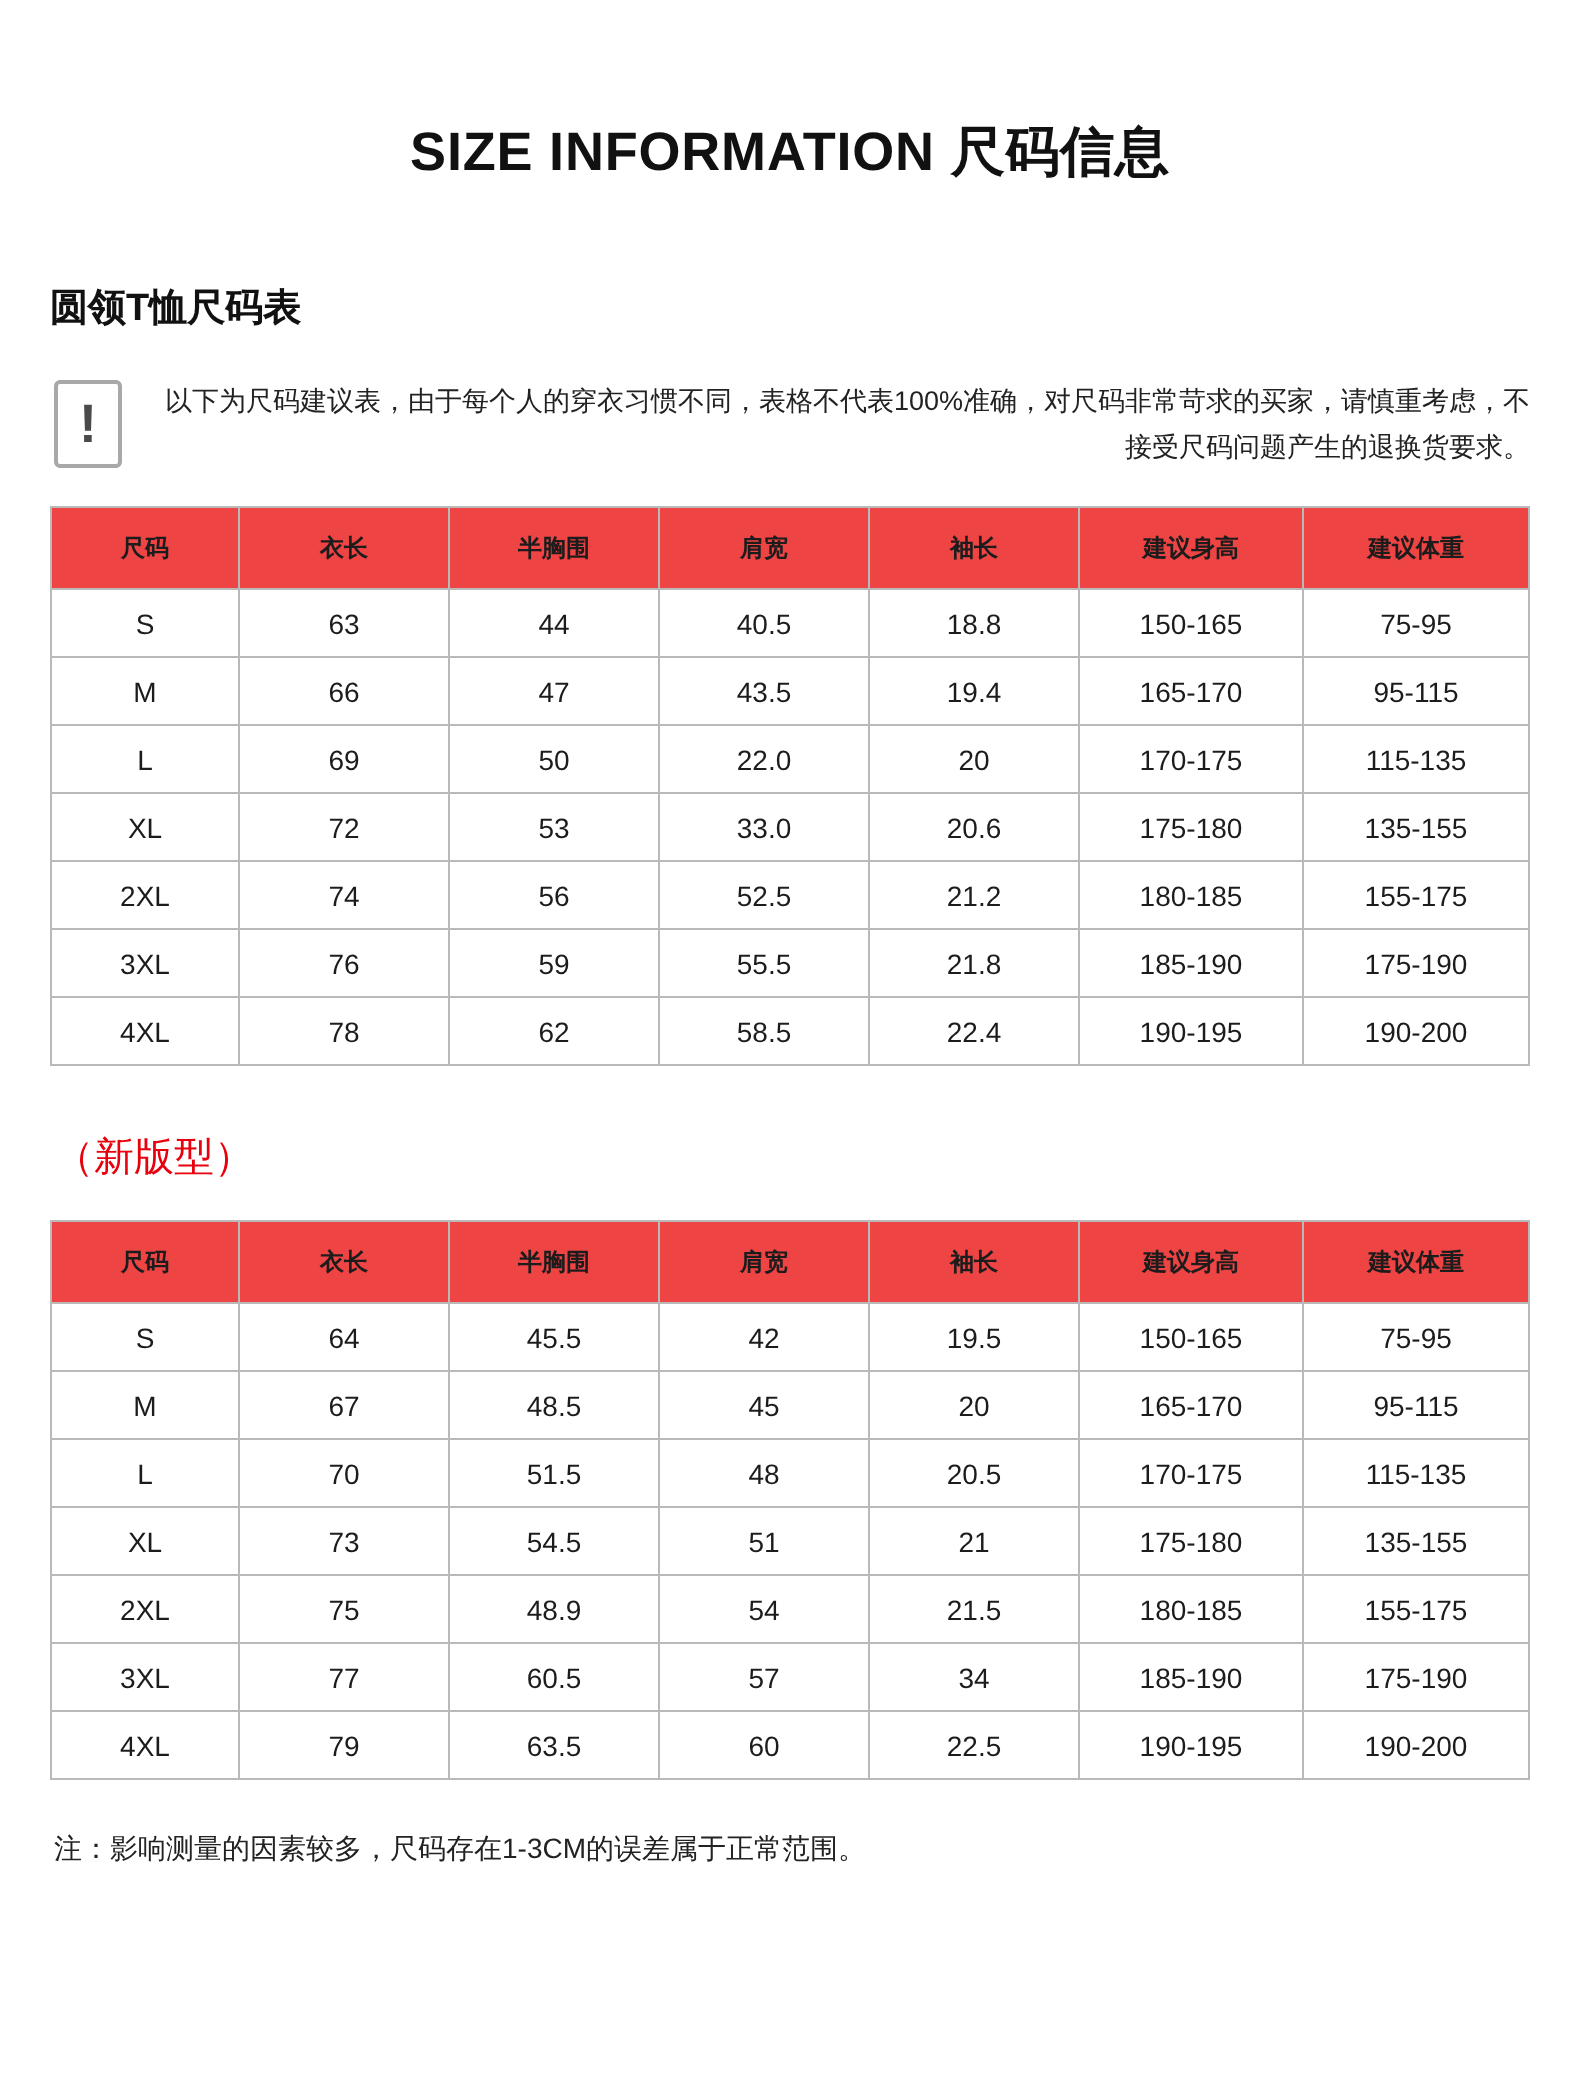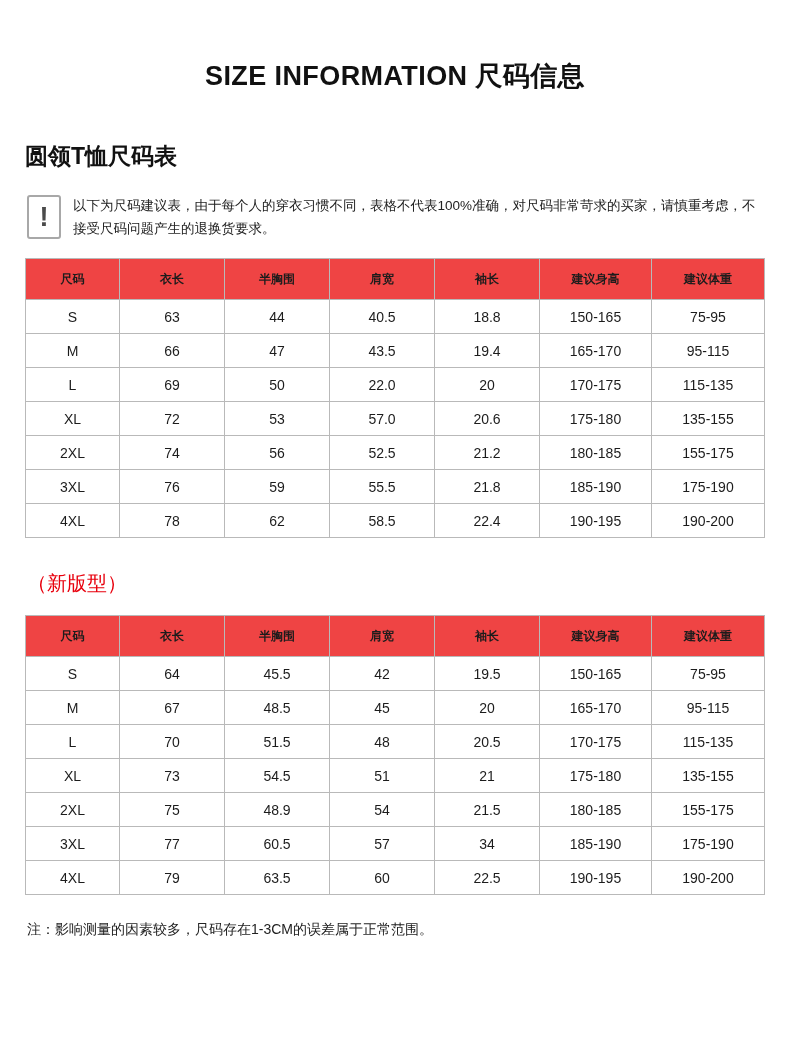--- a/index.html
+++ b/index.html
@@ -23,21 +23,21 @@
   }
   .main-title {
     text-align: center;
     font-size: 27px;
     font-weight: bold;
     letter-spacing: 0.4px;
     padding-top: 58px;
     color: #111;
   }
   .section-title {
-    font-size: 23px;
+    font-size: 19px;
     font-weight: bold;
     margin-top: 47px;
     margin-left: 0px;
     color: #111;
   }
   .notice {
     display: flex;
     align-items: flex-start;
     margin-top: 22px;
     margin-left: 2px;
@@ -56,20 +56,21 @@
     color: #4a4a4a;
     line-height: 1;
     margin-right: 12px;
     margin-top: 1px;
   }
   .notice-text {
     font-size: 13.5px;
     line-height: 1.72;
     color: #222;
     max-width: 700px;
+    text-align: right;
   }
   table.size-table {
     width: 739px;
     border-collapse: collapse;
     margin-top: 18px;
     table-layout: fixed;
   }
   table.size-table th,
   table.size-table td {
     border: 1px solid #b9b9b9;
@@ -168,21 +169,21 @@
           <td>50</td>
           <td>22.0</td>
           <td>20</td>
           <td>170-175</td>
           <td>115-135</td>
         </tr>
         <tr>
           <td>XL</td>
           <td>72</td>
           <td>53</td>
-          <td>57.0</td>
+          <td>33.0</td>
           <td>20.6</td>
           <td>175-180</td>
           <td>135-155</td>
         </tr>
         <tr>
           <td>2XL</td>
           <td>74</td>
           <td>56</td>
           <td>52.5</td>
           <td>21.2</td>

